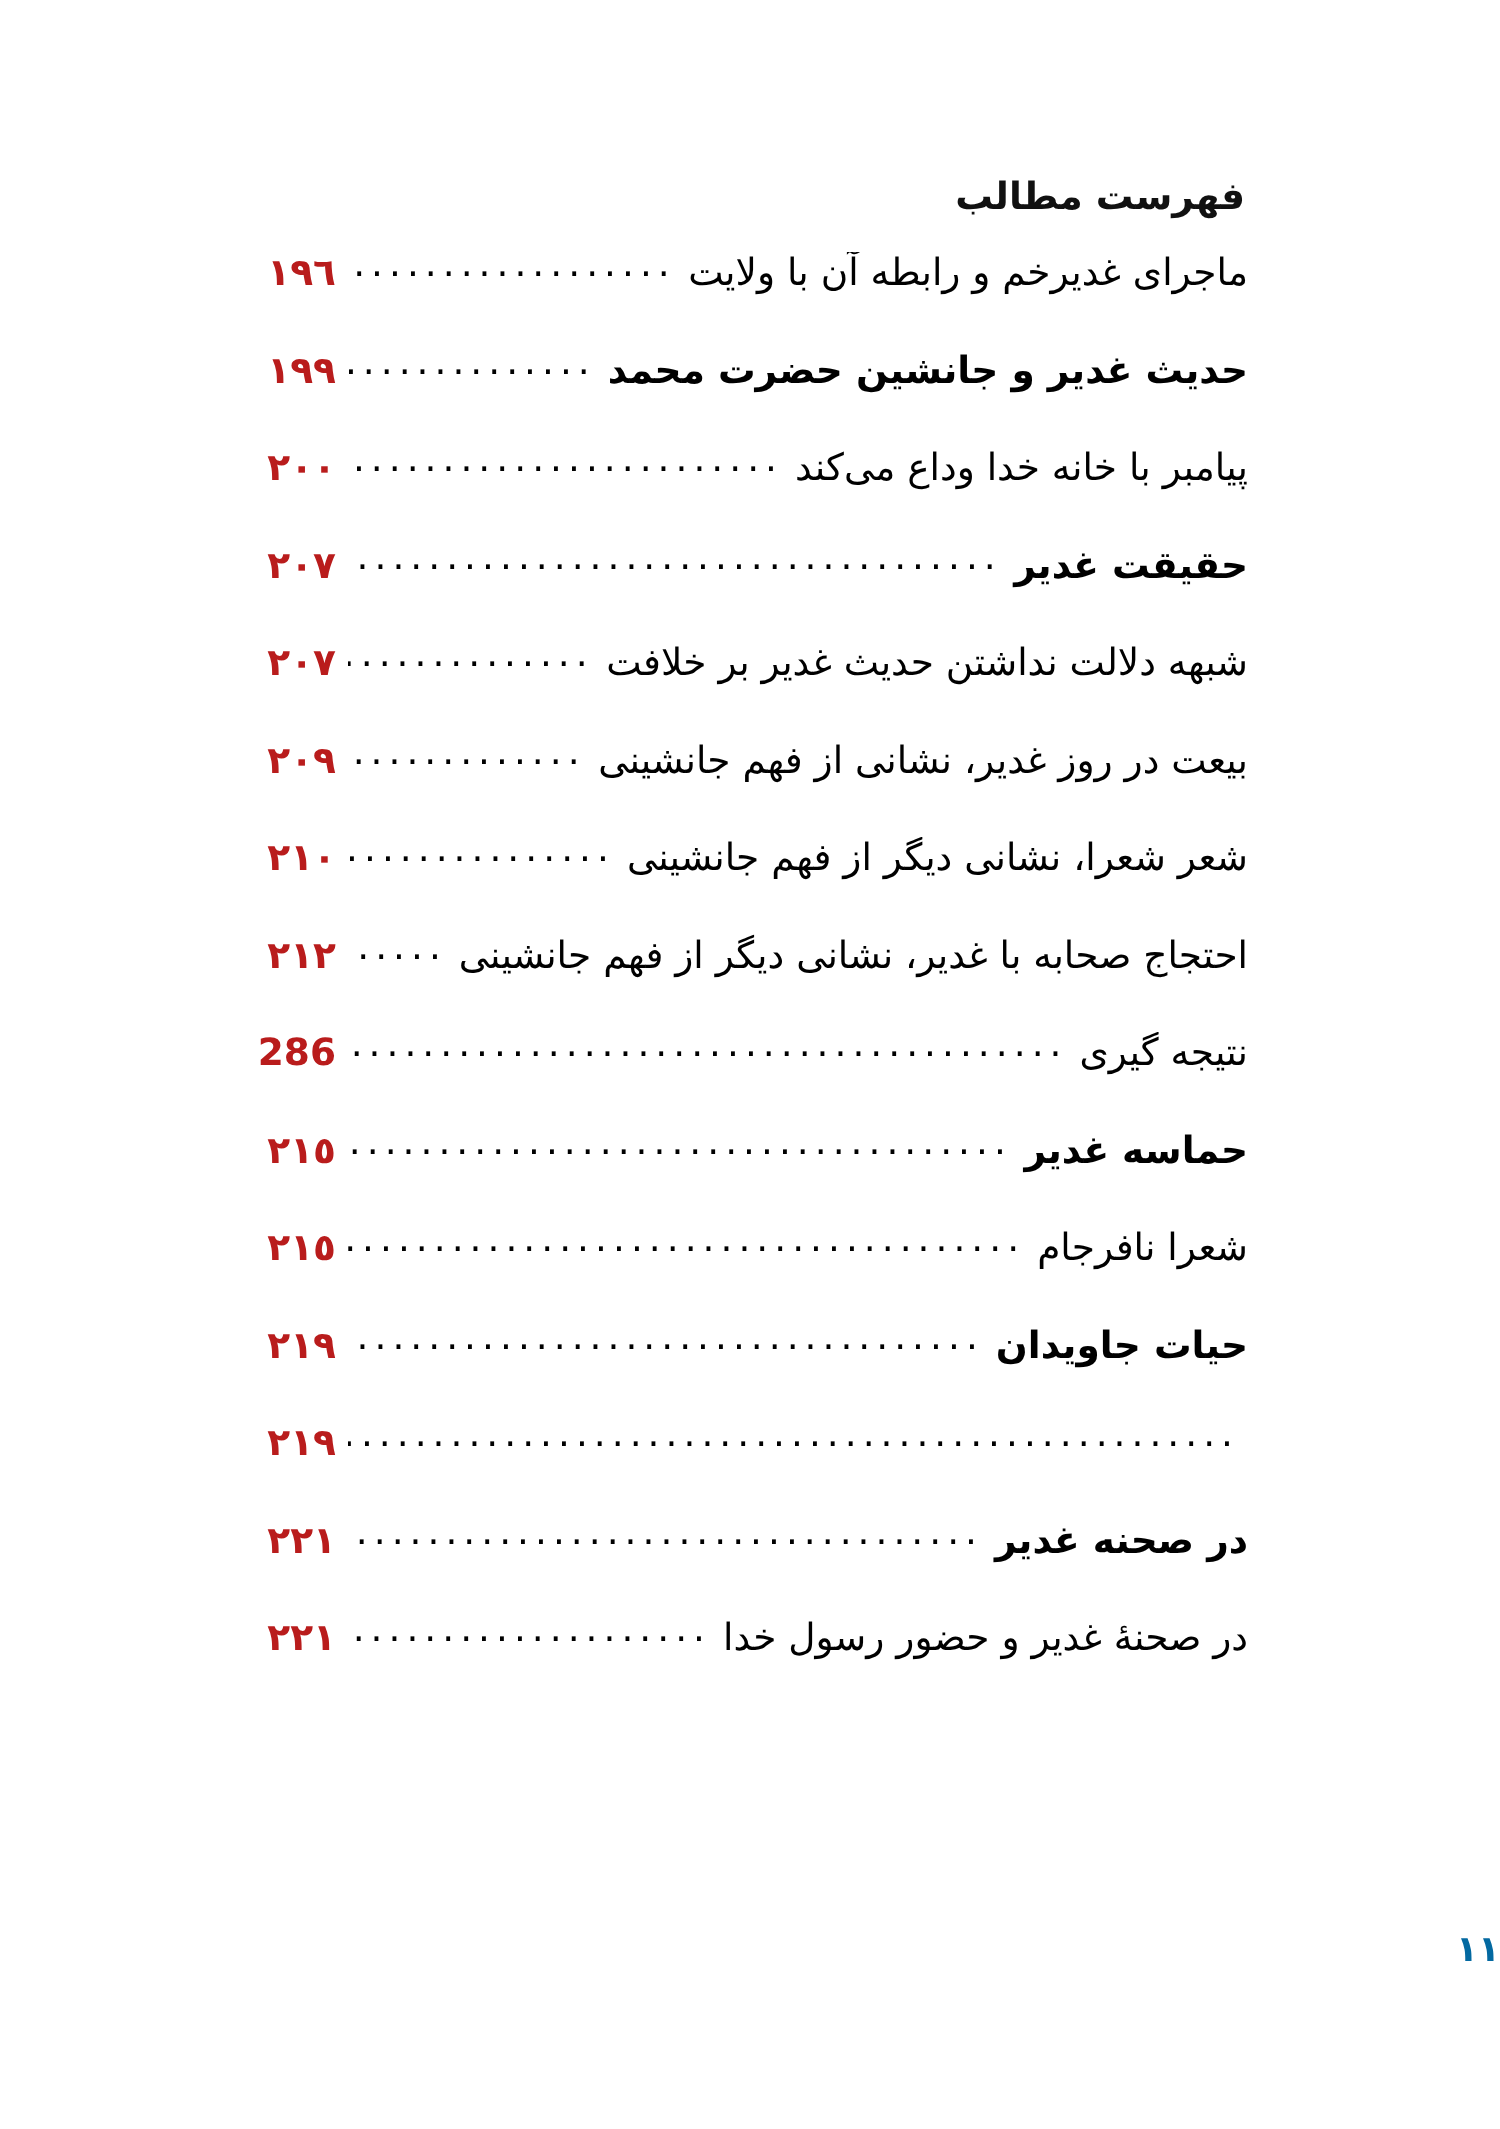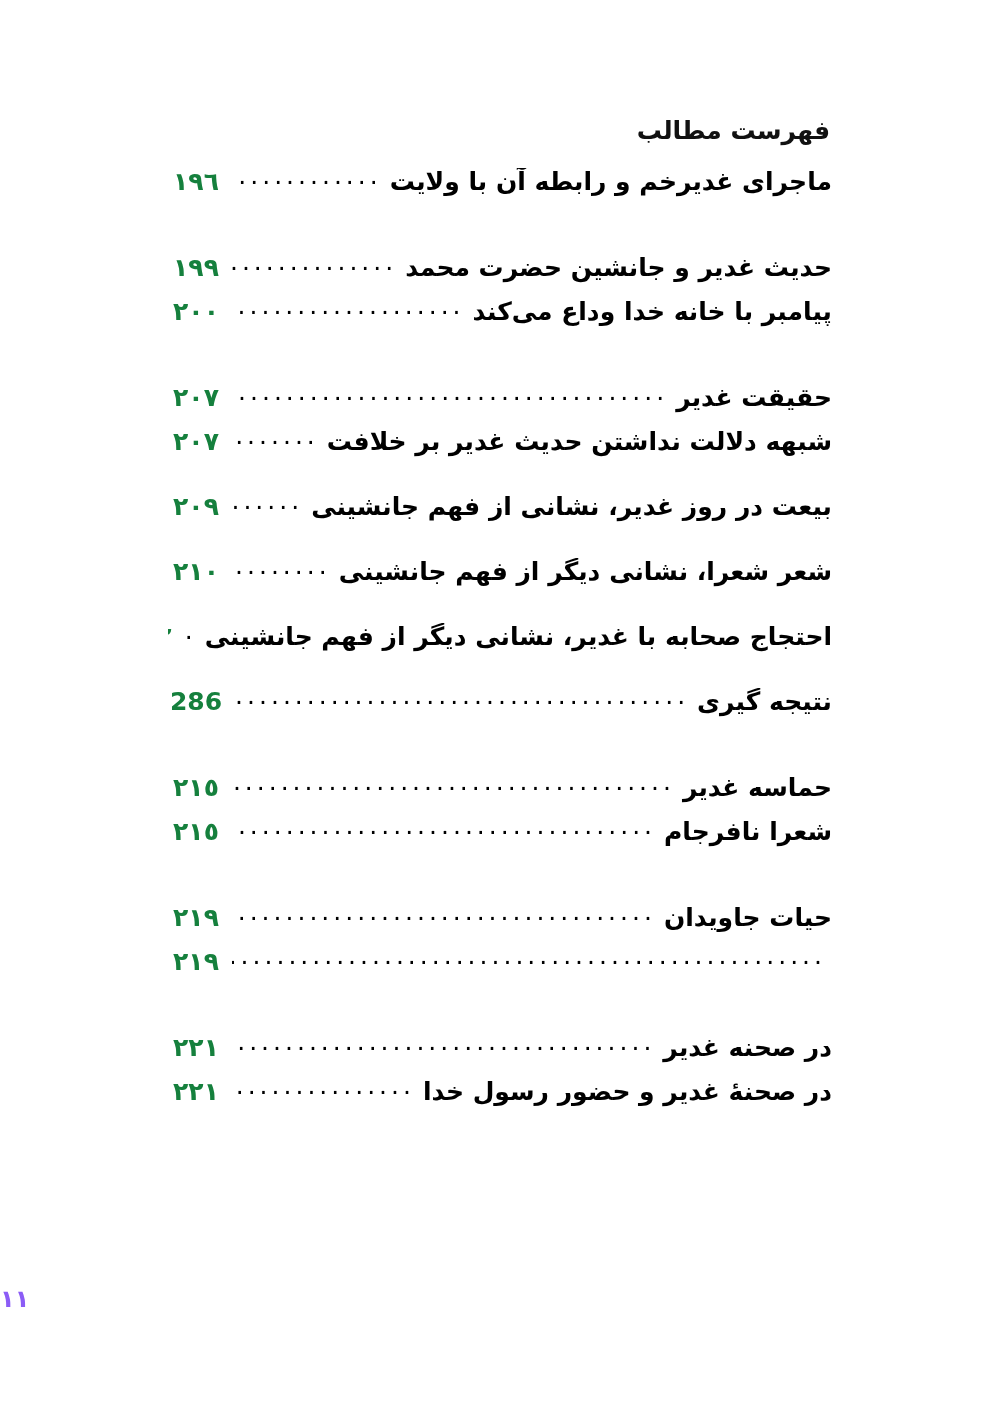--- a/index.html
+++ b/index.html
@@ -57,24 +57,23 @@
     flex: 0 1 auto;
     white-space: nowrap;
     font-size: 25px;
     line-height: 1.15;
     color: #000000;
     padding-left: 2px;
   }
 
   .toc-entry.level-1 .entry-title {
     font-weight: bold;
-    margin-top: 21px;
   }
   .toc-entry.level-2 .entry-title {
-    font-weight: bold;
+    font-weight: normal;
   }
 
   .leader {
     flex: 1 1 auto;
     min-width: 12px;
     position: relative;
     height: 1em;
     overflow: hidden;
     margin: 0 6px 0 8px;
   }
@@ -89,37 +88,37 @@
     line-height: 1;
     color: #000000;
   }
 
   .entry-page {
     flex: 0 0 auto;
     font-size: 25px;
     font-weight: bold;
     line-height: 1.15;
     white-space: nowrap;
-    color: #15803d;
-    text-align: center;
+    color: #b91c1c;
+    text-align: right;
     min-width: 56px;
     direction: rtl;
   }
 
   
   .folio {
     position: absolute;
     bottom: 108px;
     left: 0;
     right: 0;
-    text-align: left;
+    text-align: right;
     font-size: 24px;
     font-weight: bold;
     line-height: 1;
-    color: #8b5cf6;
+    color: #0369a1;
   }
 </style>
 </head>
 <body>
 
 <div class="page">
 
   <div class="running-header">فهرست مطالب</div>
 
   <div class="toc" id="toc-list">

